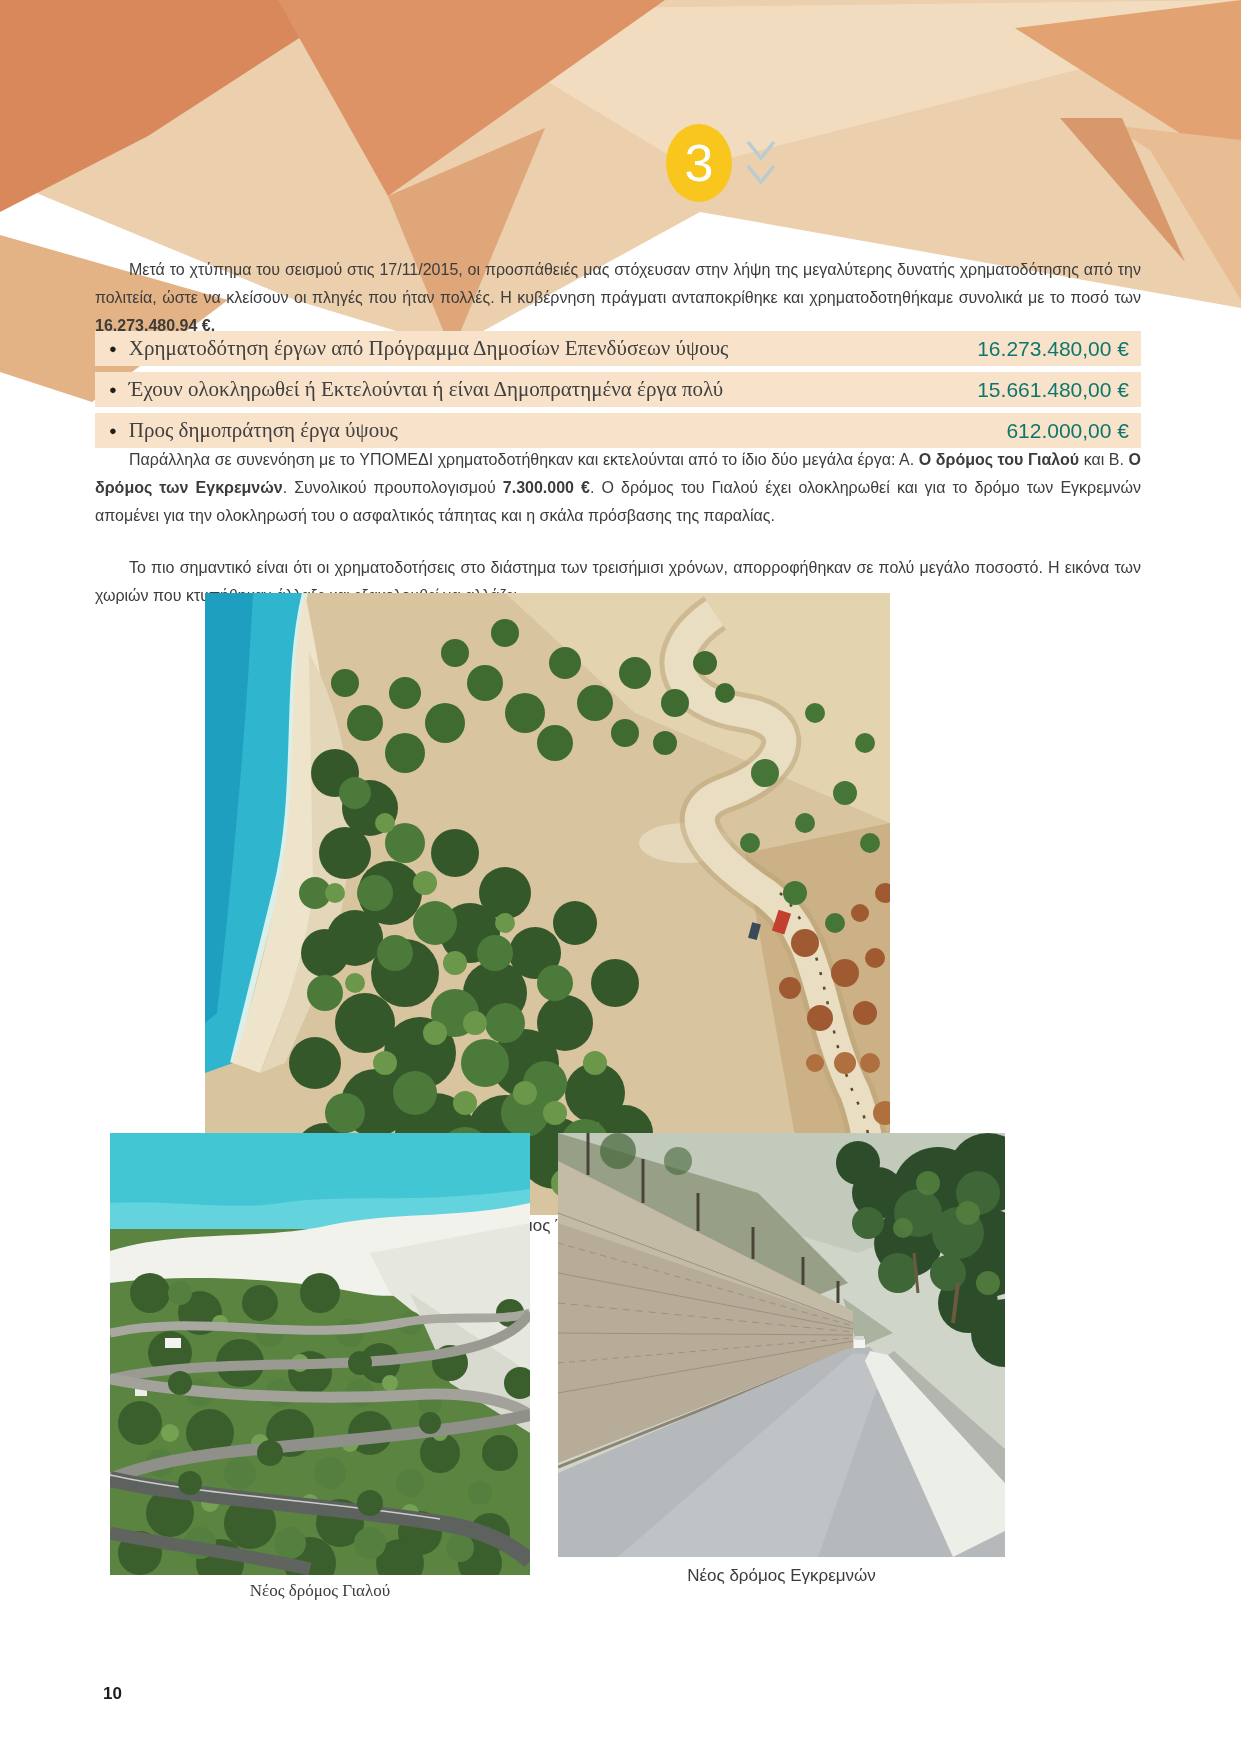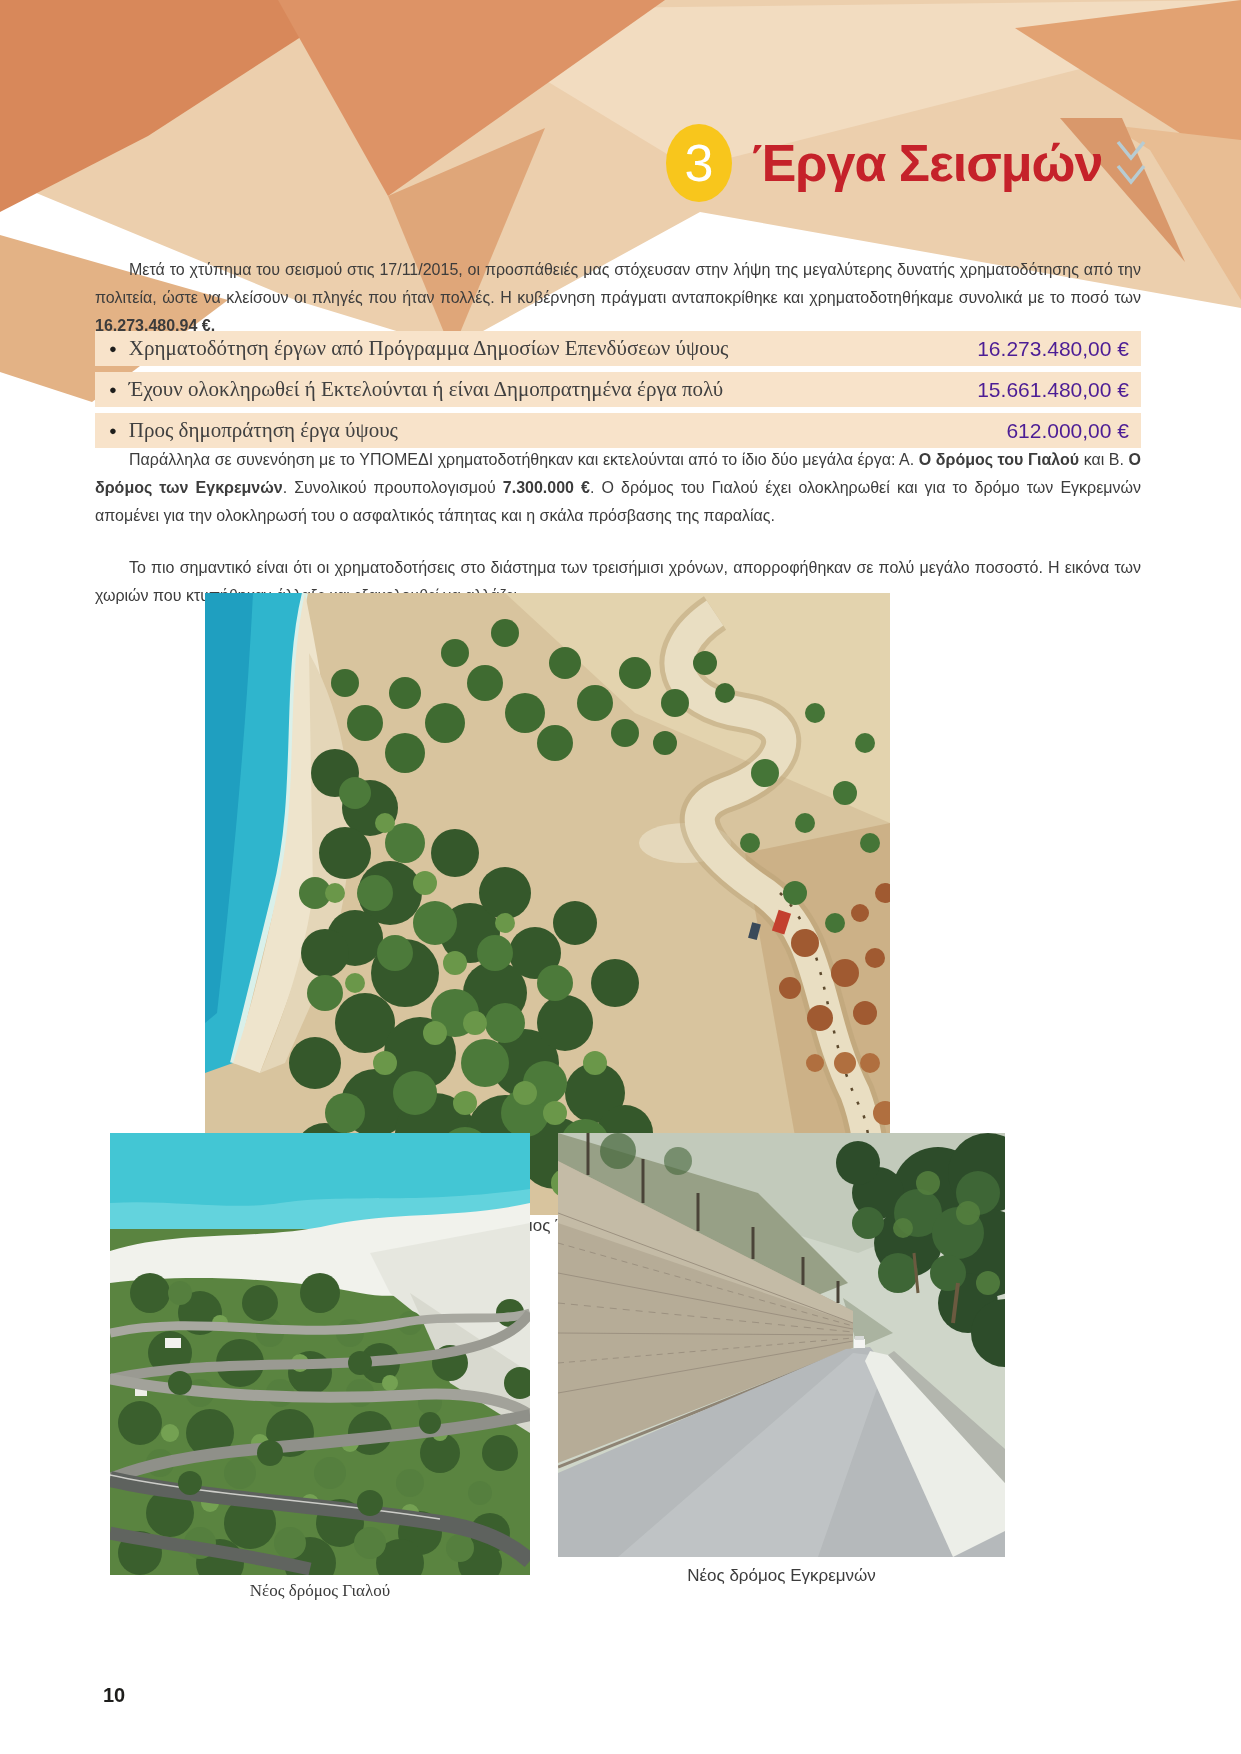--- a/index.html
+++ b/index.html
@@ -29,26 +29,26 @@
   .para .ind{display:inline-block;width:34px;}
   .bold{font-weight:bold;}
   
   .fund-list{left:95px;top:331px;width:1046px;}
   .fund-row{
     display:flex;align-items:center;background:#f8e3ca;
     padding:5px 12px 5px 14px;margin-bottom:6px;font-size:21px;
   }
   .fund-row .bullet{font-size:13px;margin-right:12px;color:#1d1d1b;}
   .fund-row .fund-label{flex:1;color:#404040;font-family:Liberation Serif, serif;}
-  .fund-row .fund-amount{color:#4c1d95;white-space:nowrap;margin-left:36px;}
+  .fund-row .fund-amount{color:#0f766e;white-space:nowrap;margin-left:36px;}
   
   .photo{overflow:hidden;background:#cccccc;}
   .photo svg{display:block;width:100%;height:100%;}
   .caption{font-size:17px;color:#3c3c3c;text-align:center;}
-  .page-num{left:103px;top:1684px;font-size:20px;font-weight:bold;color:#1d1d1b;}
+  .page-num{left:103px;top:1684px;font-size:17px;font-weight:bold;color:#1d1d1b;}
 </style>
 </head>
 <body>
 
 <div class="abs header-art">
   <svg viewBox="0 0 1241 470" width="1241" height="470">
     <polygon points="0,0 1241,0 1241,308 700,212 452,348 295,300 0,178" fill="#eccfad"></polygon>
     <polygon points="430,10 1241,0 1241,28 690,168" fill="#f2dcc0"></polygon>
     <polygon points="1241,0 1241,172 1015,28" fill="#e2a272"></polygon>
     <polygon points="1110,125 1241,140 1241,300 1150,150" fill="#e8bd93"></polygon>
@@ -57,21 +57,20 @@
     <polygon points="278,0 665,0 388,196" fill="#dd9366"></polygon>
     <polygon points="388,196 545,128 452,352" fill="#dfa679"></polygon>
     <polygon points="0,235 228,300 92,402 0,372" fill="#e3b285"></polygon>
   </svg>
 </div>
 
 <div class="abs title-row">
   <div class="num-badge">
     <span>3</span>
   </div>
-  <div class="section-title">Έργα Σεισμών</div>
   <div class="chevrons">
     <svg width="34" height="52" viewBox="0 0 34 52">
       <path d="M4 4 L17 20 L30 4" fill="none" stroke="#b7ccd3" stroke-width="3.5"></path>
       <path d="M4 28 L17 44 L30 28" fill="none" stroke="#b7ccd3" stroke-width="3.5"></path>
     </svg>
   </div>
 </div>
 
 <p class="abs para" style="top:240px;"><span class="ind"></span><span>Μετά το χτύπημα του σεισμού στις 17/11/2015, οι προσπάθειές μας στόχευσαν στην λήψη της μεγαλύτερης δυνατής χρηματοδότησης από την πολιτεία, ώστε να κλείσουν οι πληγές που ήταν πολλές. Η κυβέρνηση πράγματι ανταποκρίθηκε και χρηματοδοτηθήκαμε συνολικά με το ποσό των </span><span class="bold">16.273.480,94 €.</span></p>
 

